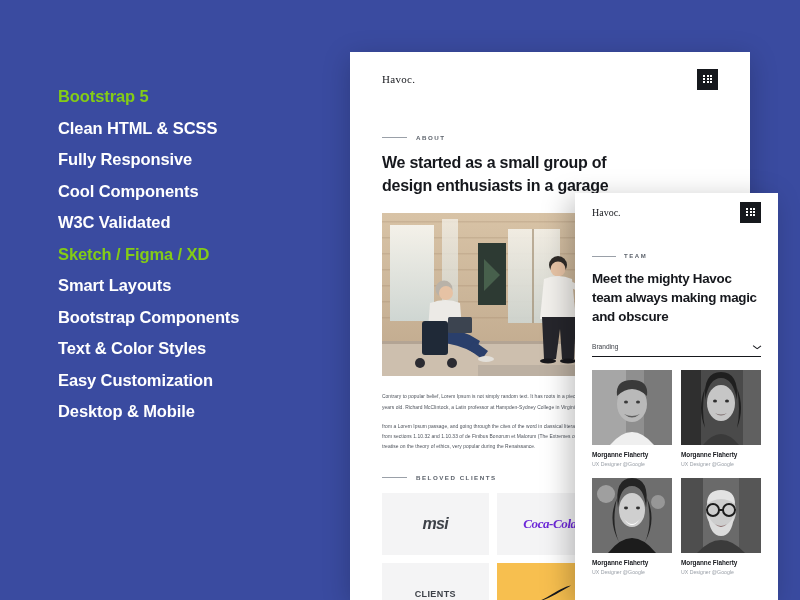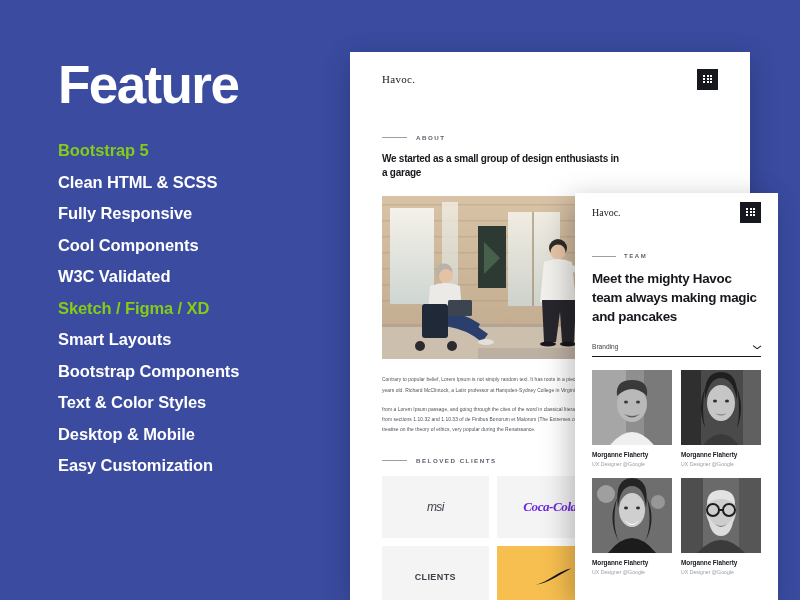--- a/index.html
+++ b/index.html
@@ -68,21 +68,21 @@
   .eyebrow {
     display:flex; align-items:center; gap:9px;
     margin-top:28px; margin-bottom:11px;
   }
   .eyebrow .rule { width:25px; height:1px; background:#9aa0a8; }
   .eyebrow .lbl {
     font-size:6.2px; letter-spacing:1.5px; color:#5d636c; font-weight:bold;
   }
 
   #about-heading {
-    font-size:10px; font-weight:bold; color:#16181d;
+    font-size:16px; font-weight:bold; color:#16181d;
     line-height:1.42; letter-spacing:-0.25px; max-width:240px;
   }
 
   
   #about-photo {
     margin-top:16px; width:336px; height:163px;
     position:relative; overflow:hidden; background:#cbb9a4;
   }
   #about-photo svg { display:block; width:100%; height:100%; }
 
@@ -106,22 +106,22 @@
   }
   .logo-tile.nike { background:#f7bf4f; }
   .logo-tile svg { display:block; }
   .cc-text {
     font-family:"Liberation Serif", serif;
     font-style:italic; font-weight:bold;
     font-size:13px; color:#6d28d9; letter-spacing:-0.4px;
   }
   .msi-text {
     font-family:"Liberation Sans", sans-serif;
-    font-style:italic; font-weight:normal;
-    font-size:12px; color:#3d4148; letter-spacing:-0.6px;
+    font-style:italic; font-weight:bold;
+    font-size:16px; color:#3d4148; letter-spacing:-0.6px;
   }
   .nf-text {
     font-family:"Liberation Sans", sans-serif; font-weight:bold;
     font-size:9px; color:#3d4148; letter-spacing:0.4px;
   }
 
   
   #mobile-card {
     position:absolute;
     left:575px; top:193px;
@@ -180,38 +180,37 @@
   }
   .team-card .trole {
     font-size:5.2px; color:#9aa0a8; margin-top:3px;
   }
 </style>
 </head>
 <body>
 
 <div id="left-panel">
   <h1 id="headline">
-    <span class="hl-line">Feature</span>
   </h1>
 
   <div class="feature-group">
     <div class="feature-item accent">Bootstrap 5</div>
     <div class="feature-item">Clean HTML &amp; SCSS</div>
     <div class="feature-item">Fully Responsive</div>
     <div class="feature-item">Cool Components</div>
     <div class="feature-item">W3C Validated</div>
   </div>
 
   <div class="feature-group">
     <div class="feature-item accent">Sketch / Figma / XD</div>
     <div class="feature-item">Smart Layouts</div>
     <div class="feature-item">Bootstrap Components</div>
     <div class="feature-item">Text &amp; Color Styles</div>
+    <div class="feature-item">Easy Customization</div>
     <div class="feature-item">Desktop &amp; Mobile</div>
-    <div class="feature-item">Easy Customization</div>
   </div>
 </div>
 
 <div id="desktop-card">
 
   <div class="topbar">
     <div class="logo">Havoc.</div>
     <div class="grid-btn">
       <div class="grid-dots">
         <i></i>
@@ -381,21 +380,21 @@
       </div>
     </div>
   </div>
 
   <div class="mb-body">
     <div class="mb-eyebrow">
       <span class="rule"></span>
       <span class="lbl">TEAM</span>
     </div>
 
-    <div id="team-heading">Meet the mighty Havoc team always making magic and pancakes</div>
+    <div id="team-heading">Meet the mighty Havoc team always making magic and obscure</div>
 
     <div id="branding-select">
       <span class="sel-val">Branding</span>
       <span class="chev"></span>
     </div>
 
     <div class="team-grid">
 
       <div class="team-card">
         <div class="photo">

